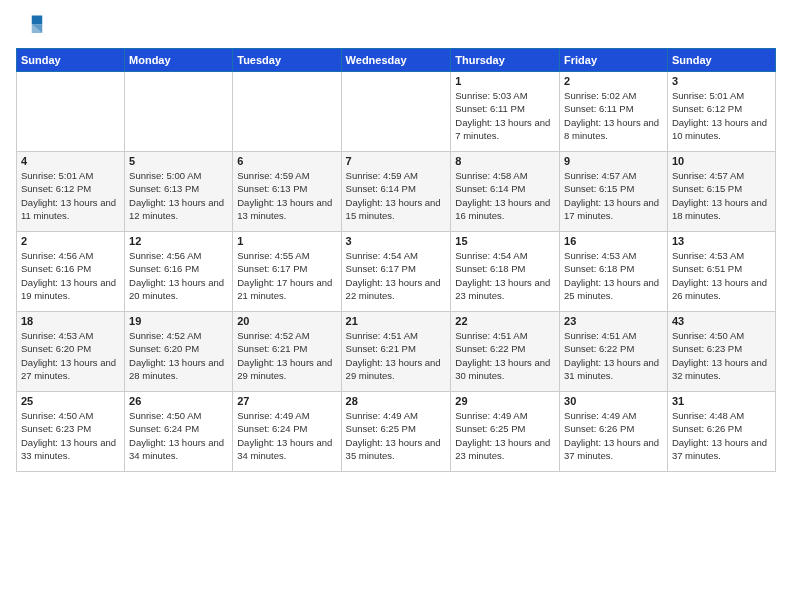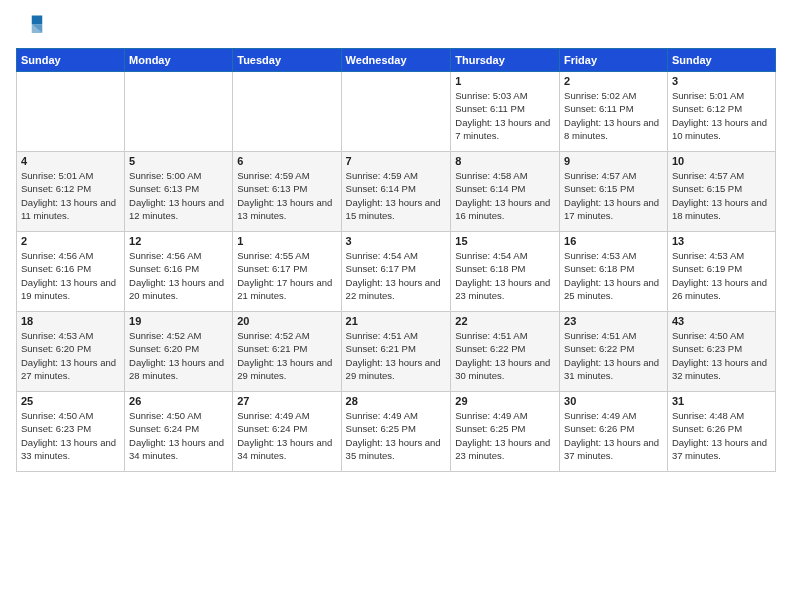--- a/index.html
+++ b/index.html
@@ -225,21 +225,21 @@
       </td>
           <td>
         <div class="cell-day">16</div>
         <div class="cell-info">Sunrise: 4:53 AM</div>
         <div class="cell-info">Sunset: 6:18 PM</div>
         <div class="cell-info">Daylight: 13 hours and 25 minutes.</div>
       </td>
           <td>
         <div class="cell-day">13</div>
         <div class="cell-info">Sunrise: 4:53 AM</div>
-        <div class="cell-info">Sunset: 6:19 PM</div>
+        <div class="cell-info">Sunset: 6:51 PM</div>
         <div class="cell-info">Daylight: 13 hours and 26 minutes.</div>
       </td>
         </tr>
         <tr>
           <td>
         <div class="cell-day">18</div>
         <div class="cell-info">Sunrise: 4:53 AM</div>
         <div class="cell-info">Sunset: 6:20 PM</div>
         <div class="cell-info">Daylight: 13 hours and 27 minutes.</div>
       </td>

